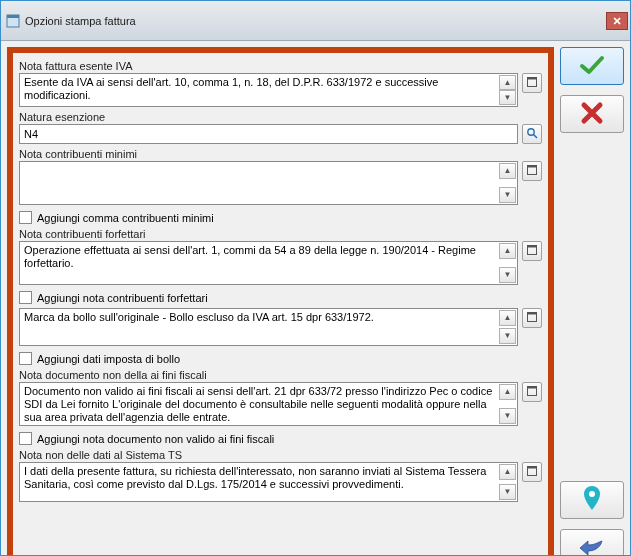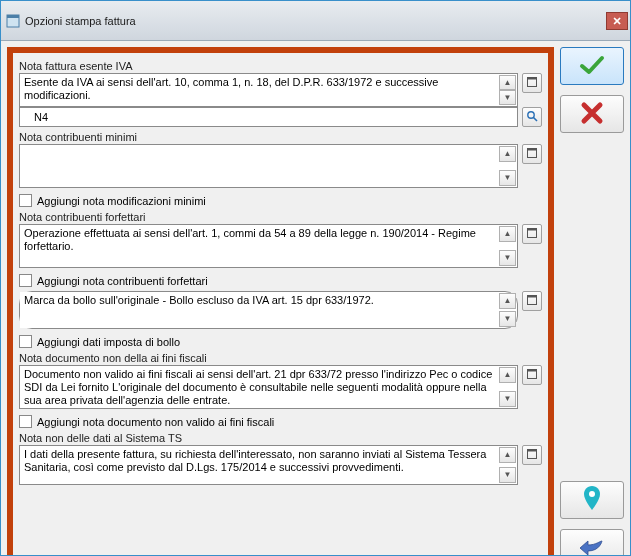--- a/index.html
+++ b/index.html
@@ -65,21 +65,21 @@
     background:linear-gradient(#e9f4fe,#c9e4fb);
   }
 
   .label { margin-top:4px; margin-bottom:1px; color:#222; font-size:11px; }
 
   .field-row { display:flex; align-items:stretch; gap:4px; }
   .input-line {
     flex:1; height:20px;
     border:1px solid #8a8a8a;
     background:#fff; font-size:11px;
-    padding:2px 14px;
+    padding:2px 4px;
   }
   .small-btn {
     width:20px; height:20px;
     background:linear-gradient(#fdfdfd,#e6e6e6);
     border:1px solid #a0a0a0;
     border-radius:2px;
     display:flex; align-items:center; justify-content:center;
     cursor:pointer;
     flex-shrink:0;
   }
@@ -108,21 +108,21 @@
     height:16px;
     background:linear-gradient(#fdfdfd,#e6e6e6);
     border:1px solid #b0b0b0;
     display:flex; align-items:center; justify-content:center;
     cursor:pointer;
   }
   .arrow span { font-size:8px; color:#555; line-height:0; }
 
   .ta-44 { height:44px; }
   .ta-40 { height:40px; }
-  .ta-38 { height:38px;border-radius:13px; }
+  .ta-38 { height:38px; }
   .ta-34 { height:34px; }
 
   .chk-row { display:flex; align-items:center; gap:5px; margin:6px 0 4px 0; }
   .chk {
     width:13px; height:13px; border:1px solid #888; background:#fff; cursor:pointer;
   }
 </style>
 </head>
 <body>
 
@@ -156,20 +156,21 @@
         </div>
       </div>
       <div class="small-btn top">
         <span><svg width="10" height="10">
               <rect x="0.5" y="0.5" width="9" height="9" fill="none" stroke="#555"></rect>
               <rect x="0.5" y="0.5" width="9" height="2" fill="#555"></rect>
             </svg></span>
       </div>
     </div>
 
+    <div class="label">Natura esenzione</div>
     <div class="field-row">
       <input class="input-line" value="N4" style="">
       <div class="small-btn">
         <span><svg width="12" height="12" viewBox="0 0 12 12">
               <circle cx="5" cy="5" r="3.2" fill="none" stroke="#2a6fb5" stroke-width="1.4"></circle>
               <line x1="7.5" y1="7.5" x2="11" y2="11" stroke="#2a6fb5" stroke-width="1.6"></line>
             </svg></span>
       </div>
     </div>
 
@@ -188,21 +189,21 @@
       </div>
       <div class="small-btn top">
         <span><svg width="10" height="10">
               <rect x="0.5" y="0.5" width="9" height="9" fill="none" stroke="#555"></rect>
               <rect x="0.5" y="0.5" width="9" height="2" fill="#555"></rect>
             </svg></span>
       </div>
     </div>
     <div class="chk-row">
       <div class="chk"></div>
-      <span>Aggiungi nota modificazioni minimi</span>
+      <span>Aggiungi comma contribuenti minimi</span>
     </div>
 
     <div class="label">Nota contribuenti forfettari</div>
     <div class="multiline-wrap">
       <div class="multiline ta-44">
         <textarea style="">Operazione effettuata ai sensi dell'art. 1, commi da 54 a 89 della legge n. 190/2014 - Regime forfettario.</textarea>
         <div class="scroll-arrows">
           <div class="arrow">
               <span>▲</span>
             </div>

